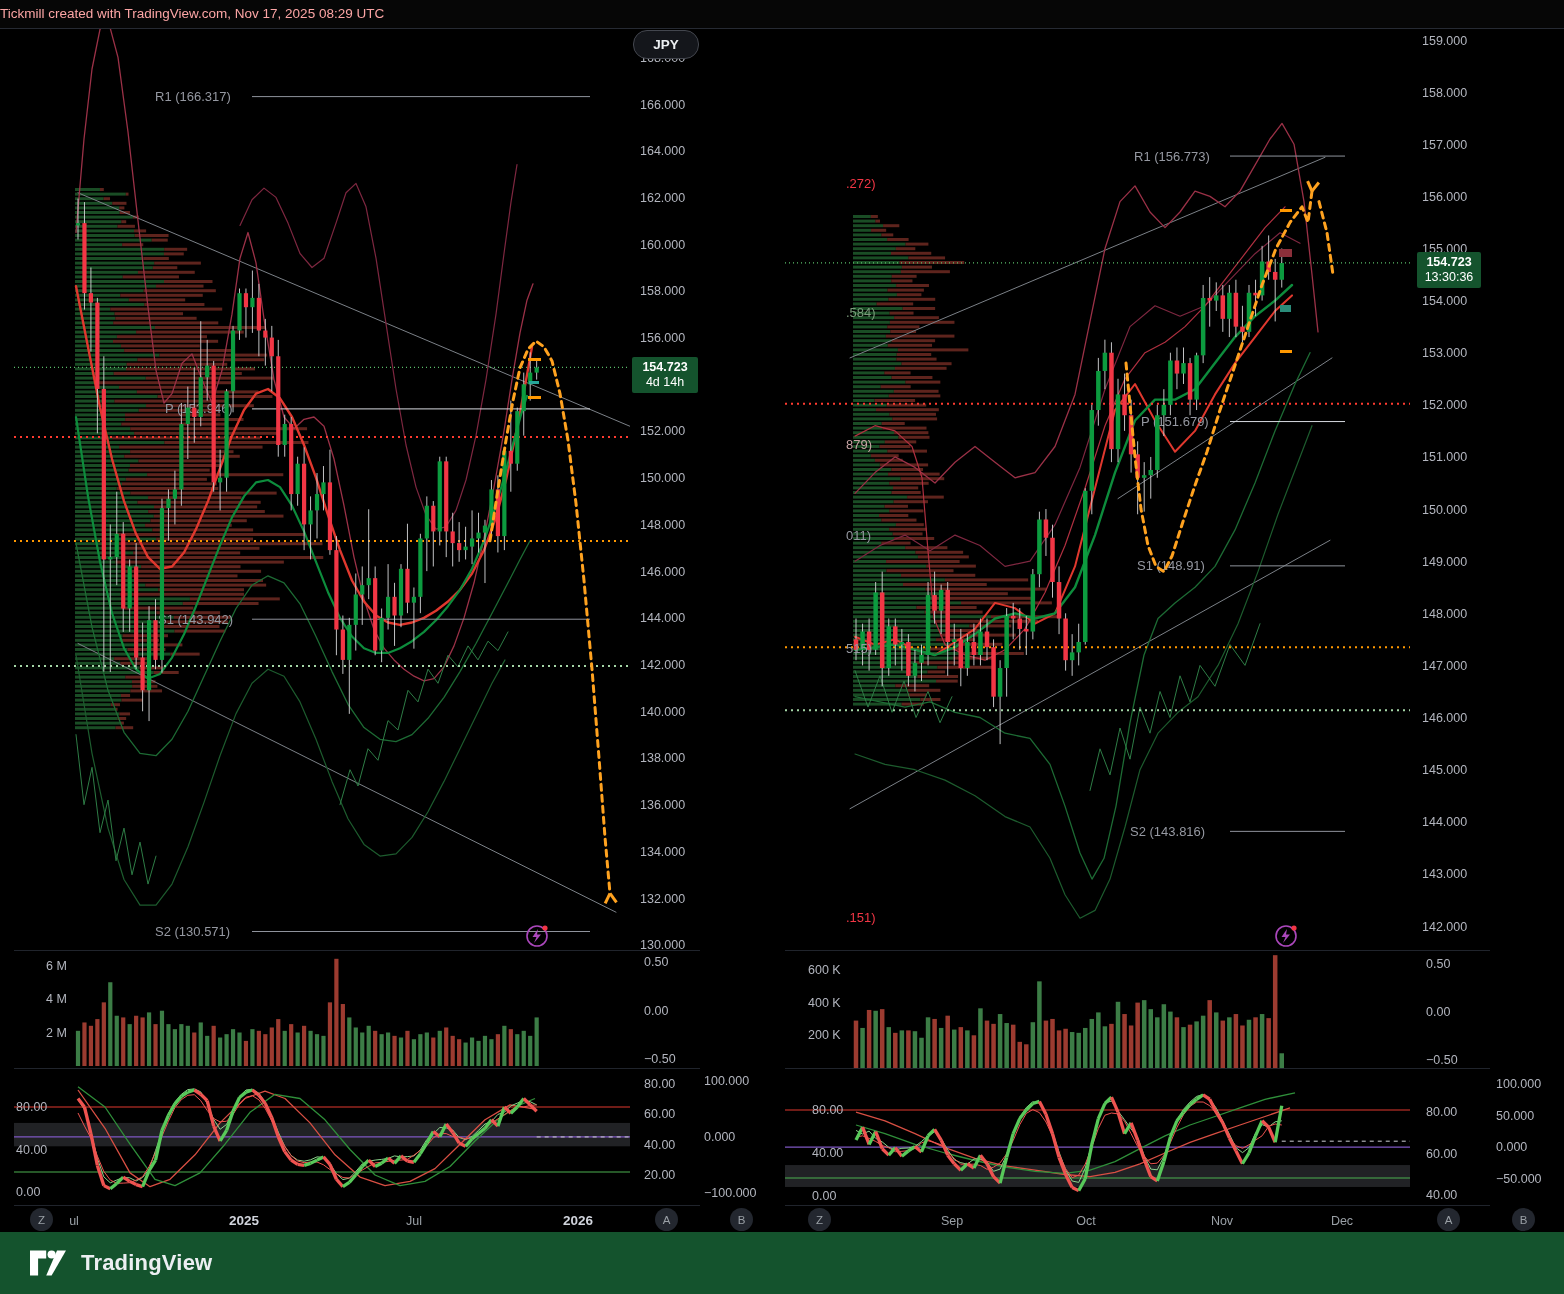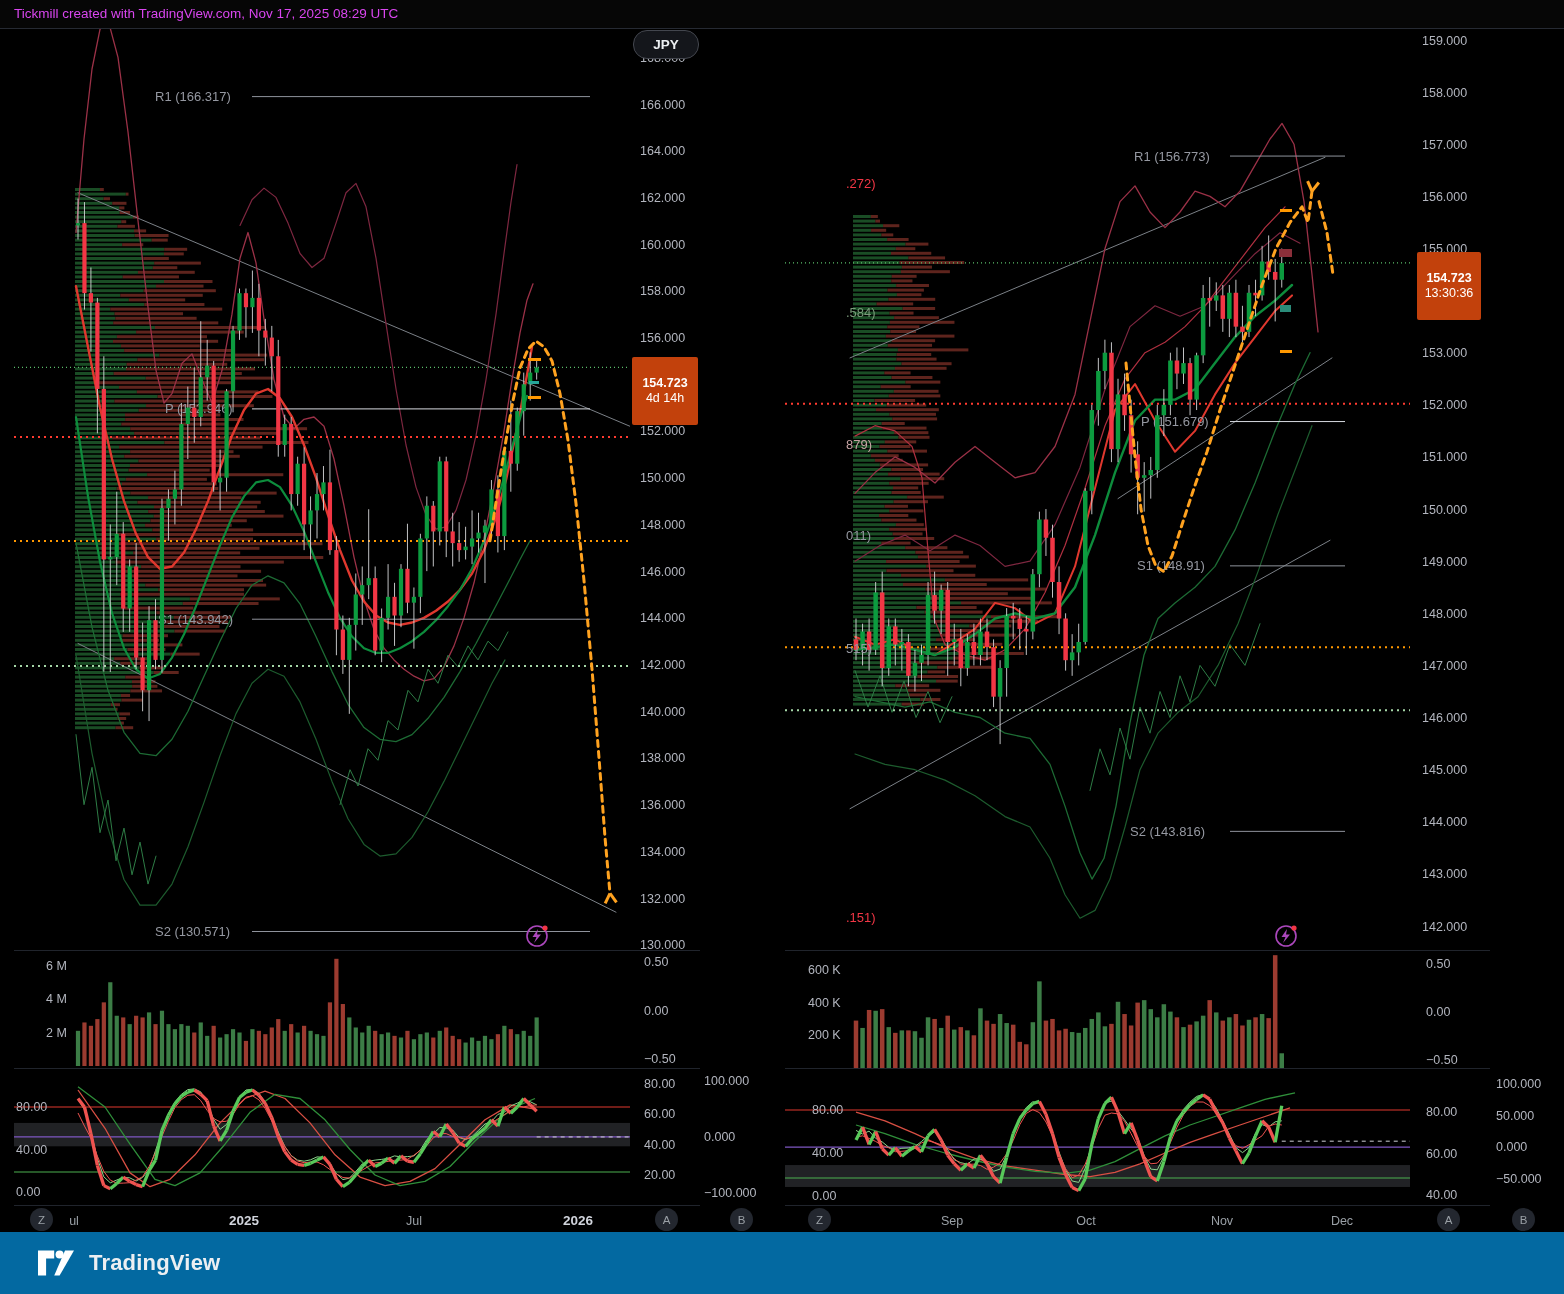--- a/index.html
+++ b/index.html
@@ -1,32 +1,32 @@
 <!DOCTYPE html>
 <html><head>
 <meta charset="utf-8">
 <style>
   html,body{margin:0;padding:0;background:#000;}
   body{width:1564px;height:1294px;position:relative;overflow:hidden;
        font-family:"Liberation Sans","DejaVu Sans",sans-serif;-webkit-font-smoothing:antialiased;}
   .topbar{position:absolute;left:0;top:0;width:1564px;height:28px;background:#060606;
-          color:#d946ef;font-size:13.5px;line-height:28px;padding-left:14px;box-sizing:border-box;white-space:nowrap;}
+          color:#fca5a5;font-size:13.5px;line-height:28px;box-sizing:border-box;white-space:nowrap;}
   #cv{position:absolute;left:0;top:0;}
   .tab{position:absolute;left:633px;top:30px;width:64px;height:27px;background:#14161b;
        border:1px solid #43464e;border-radius:14px;color:#eceff2;font-size:13.5px;font-weight:bold;
        display:flex;align-items:center;justify-content:center;}
-  .badge{position:absolute;background:#c2410c;color:#fff;border-radius:2px;
-         font-size:12.5px;line-height:15px;text-align:center;padding:19px 0;}
+  .badge{position:absolute;background:#14532d;color:#fff;border-radius:2px;
+         font-size:12.5px;line-height:15px;text-align:center;padding:3px 0;}
   .badge .b1{font-weight:bold;}
   .badge-left{left:632px;top:357px;width:66px;}
   .badge-right{left:1417px;top:252px;width:64px;}
   .circ{position:absolute;width:23px;height:23px;border-radius:50%;background:#23272f;color:#9aa0a6;
         font-size:11.5px;display:flex;align-items:center;justify-content:center;}
-  .footer{position:absolute;left:0;top:1232px;width:1564px;height:62px;background:#0369a1;
-          display:flex;align-items:center;padding-left:36px;box-sizing:border-box;}
+  .footer{position:absolute;left:0;top:1232px;width:1564px;height:62px;background:#14532d;
+          display:flex;align-items:center;padding-left:28px;box-sizing:border-box;}
   .brand{color:#eceff2;font-size:22px;font-weight:bold;margin-left:13px;letter-spacing:.2px;}
 </style>
 </head>
 <body>
 
 <svg id="cv" width="1564" height="1294">
     <g>
       <line x1="0" y1="28.5" x2="1564" y2="28.5" stroke="#262a33" stroke-width="1"></line>
       <line x1="14" y1="950.5" x2="700" y2="950.5" stroke="#20242c" stroke-width="1"></line>
       <line x1="14" y1="1068.5" x2="700" y2="1068.5" stroke="#20242c" stroke-width="1"></line>

